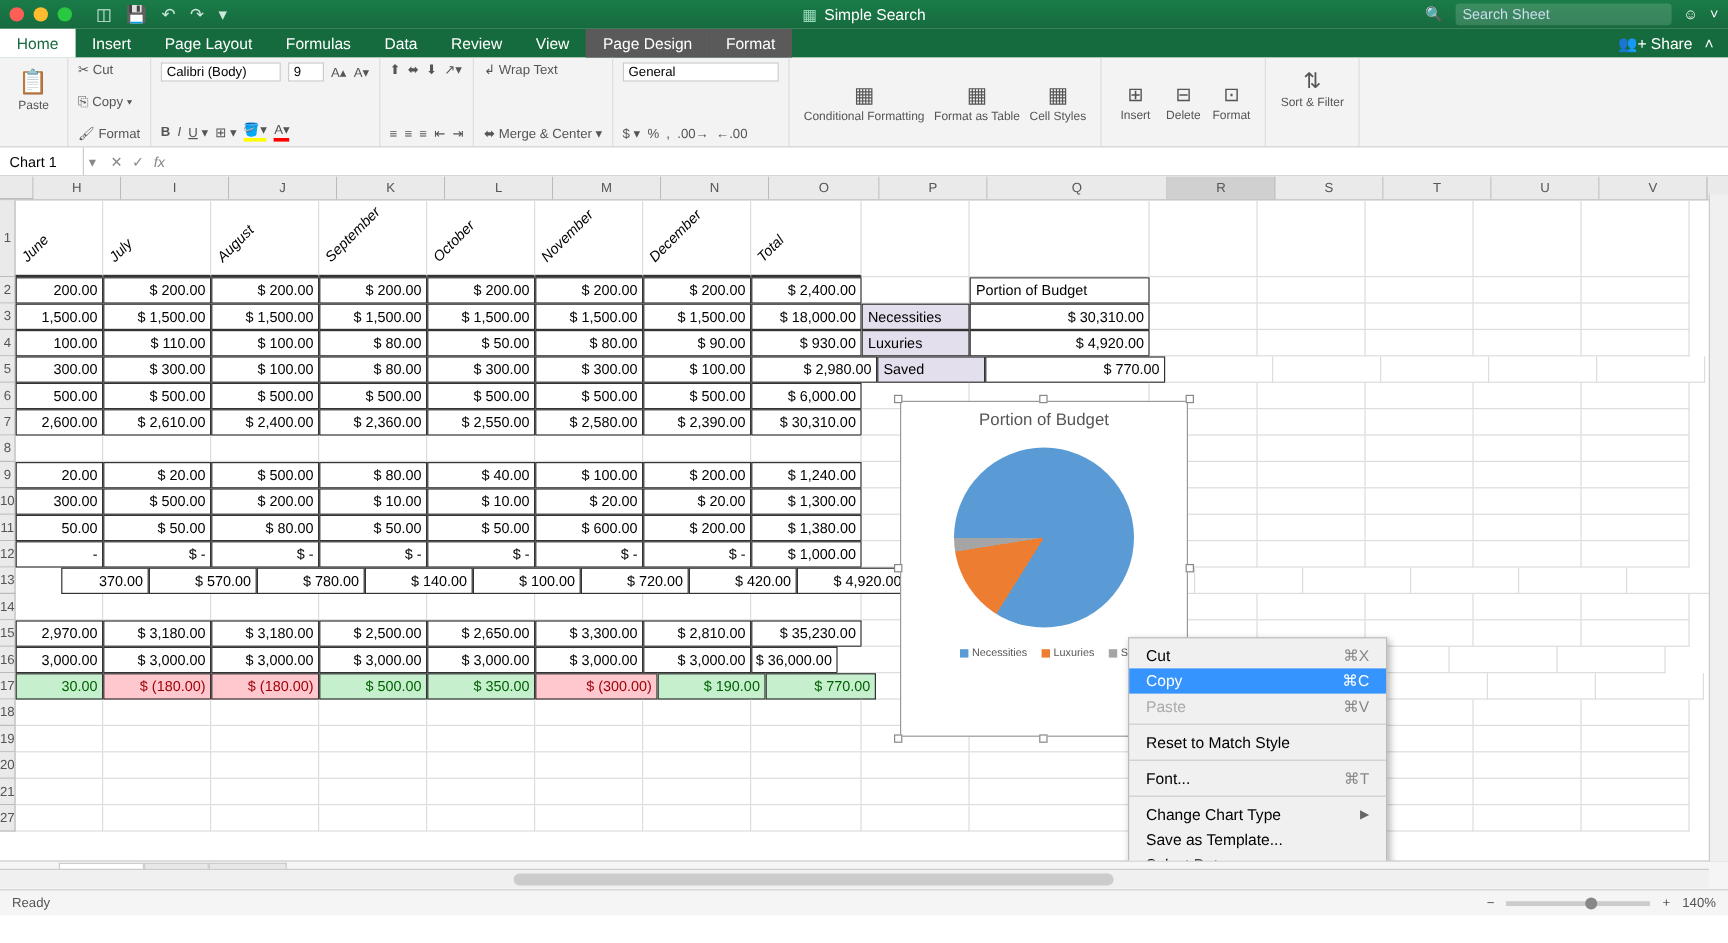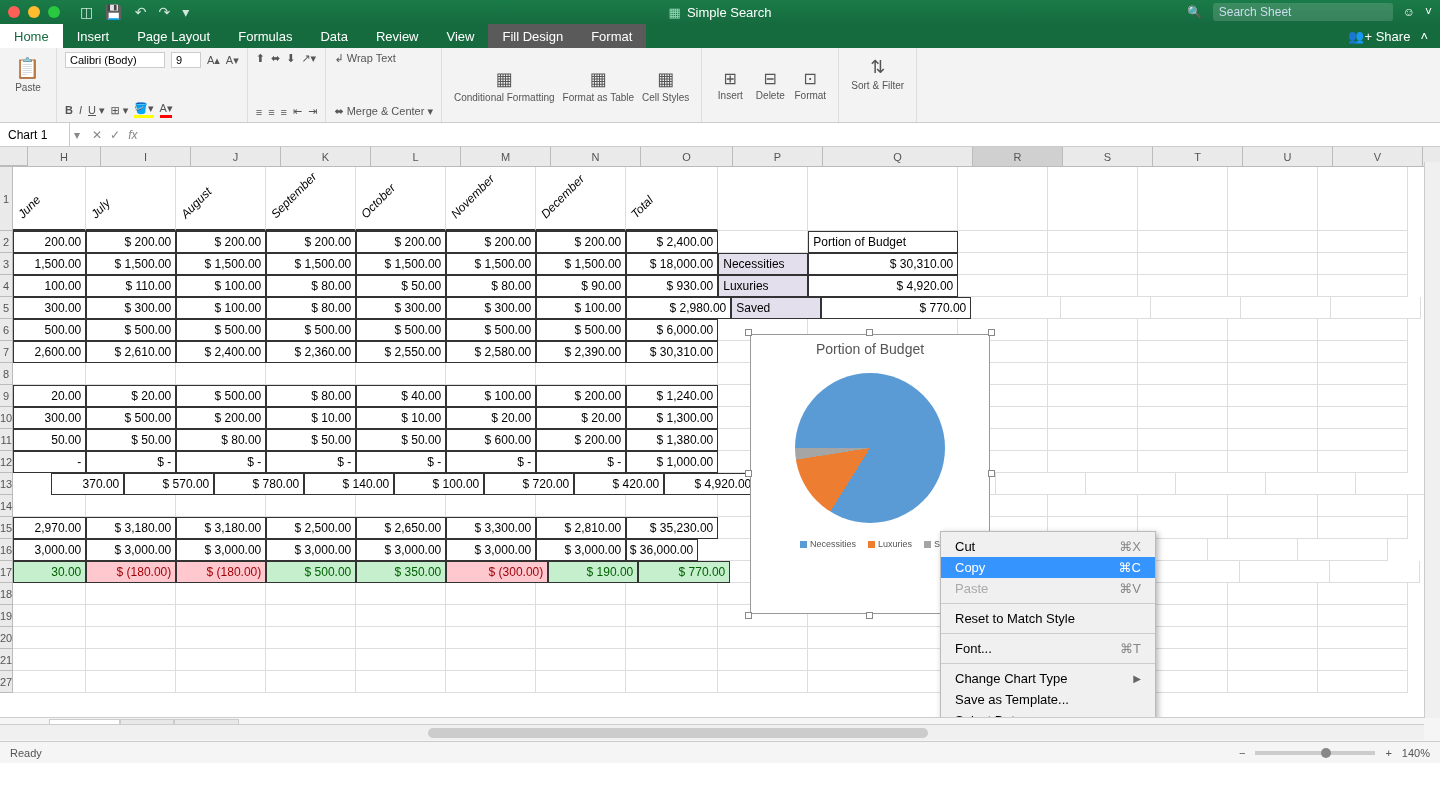--- a/index.html
+++ b/index.html
@@ -113,35 +113,46 @@
 
 <div class="menubar">
   <div id="menubar-tabs" style="display: flex;">
       <div class="tab active">Home</div>
       <div class="tab">Insert</div>
       <div class="tab">Page Layout</div>
       <div class="tab">Formulas</div>
       <div class="tab">Data</div>
       <div class="tab">Review</div>
       <div class="tab">View</div>
-      <div class="tab context">Fill Design</div>
+      <div class="tab context">Page Design</div>
       <div class="tab context">Format</div>
     </div>
   <div class="menubar-right">
     <span>👥+ <span>Share</span></span>
     <span>˄</span>
   </div>
 </div>
 
 <div class="ribbon">
   <div class="ribbon-group">
     <div class="ribbon-large">
       <span style="font-size:20px">📋</span>
       <span class="ribbon-label">Paste</span>
     </div>
+  </div>
+  <div class="ribbon-group">
+    <div class="ribbon-row">
+        <span>✂ <span>Cut</span></span>
+      </div>
+    <div class="ribbon-row">
+        <span>⎘ <span>Copy</span> ▾</span>
+      </div>
+    <div class="ribbon-row">
+        <span>🖌 <span>Format</span></span>
+      </div>
   </div>
   <div class="ribbon-group">
     <div class="ribbon-row">
       <input class="font-select" value="Calibri (Body)" style="">
       <input class="size-select" value="9" style="">
       <span>A▴</span>
       <span>A▾</span>
     </div>
     <div class="ribbon-row">
       <span><b>B</b></span>
@@ -167,20 +178,32 @@
       <span>⇥</span>
     </div>
   </div>
   <div class="ribbon-group">
     <div class="ribbon-row">
         <span>↲ <span>Wrap Text</span></span>
       </div>
     <div class="ribbon-row">
         <span>⬌ <span>Merge &amp; Center</span> ▾</span>
       </div>
+  </div>
+  <div class="ribbon-group">
+    <div class="ribbon-row">
+        <input class="font-select" style="width: 130px;" value="General">
+      </div>
+    <div class="ribbon-row">
+      <span>$ ▾</span>
+      <span>%</span>
+      <span>,</span>
+      <span>.00→</span>
+      <span>←.00</span>
+    </div>
   </div>
   <div class="ribbon-group" style="flex-direction:row">
     <div class="ribbon-large">
         <span style="font-size:18px">▦</span>
         <span class="ribbon-label">Conditional Formatting</span>
       </div>
     <div class="ribbon-large">
         <span style="font-size:18px">▦</span>
         <span class="ribbon-label">Format as Table</span>
       </div>

